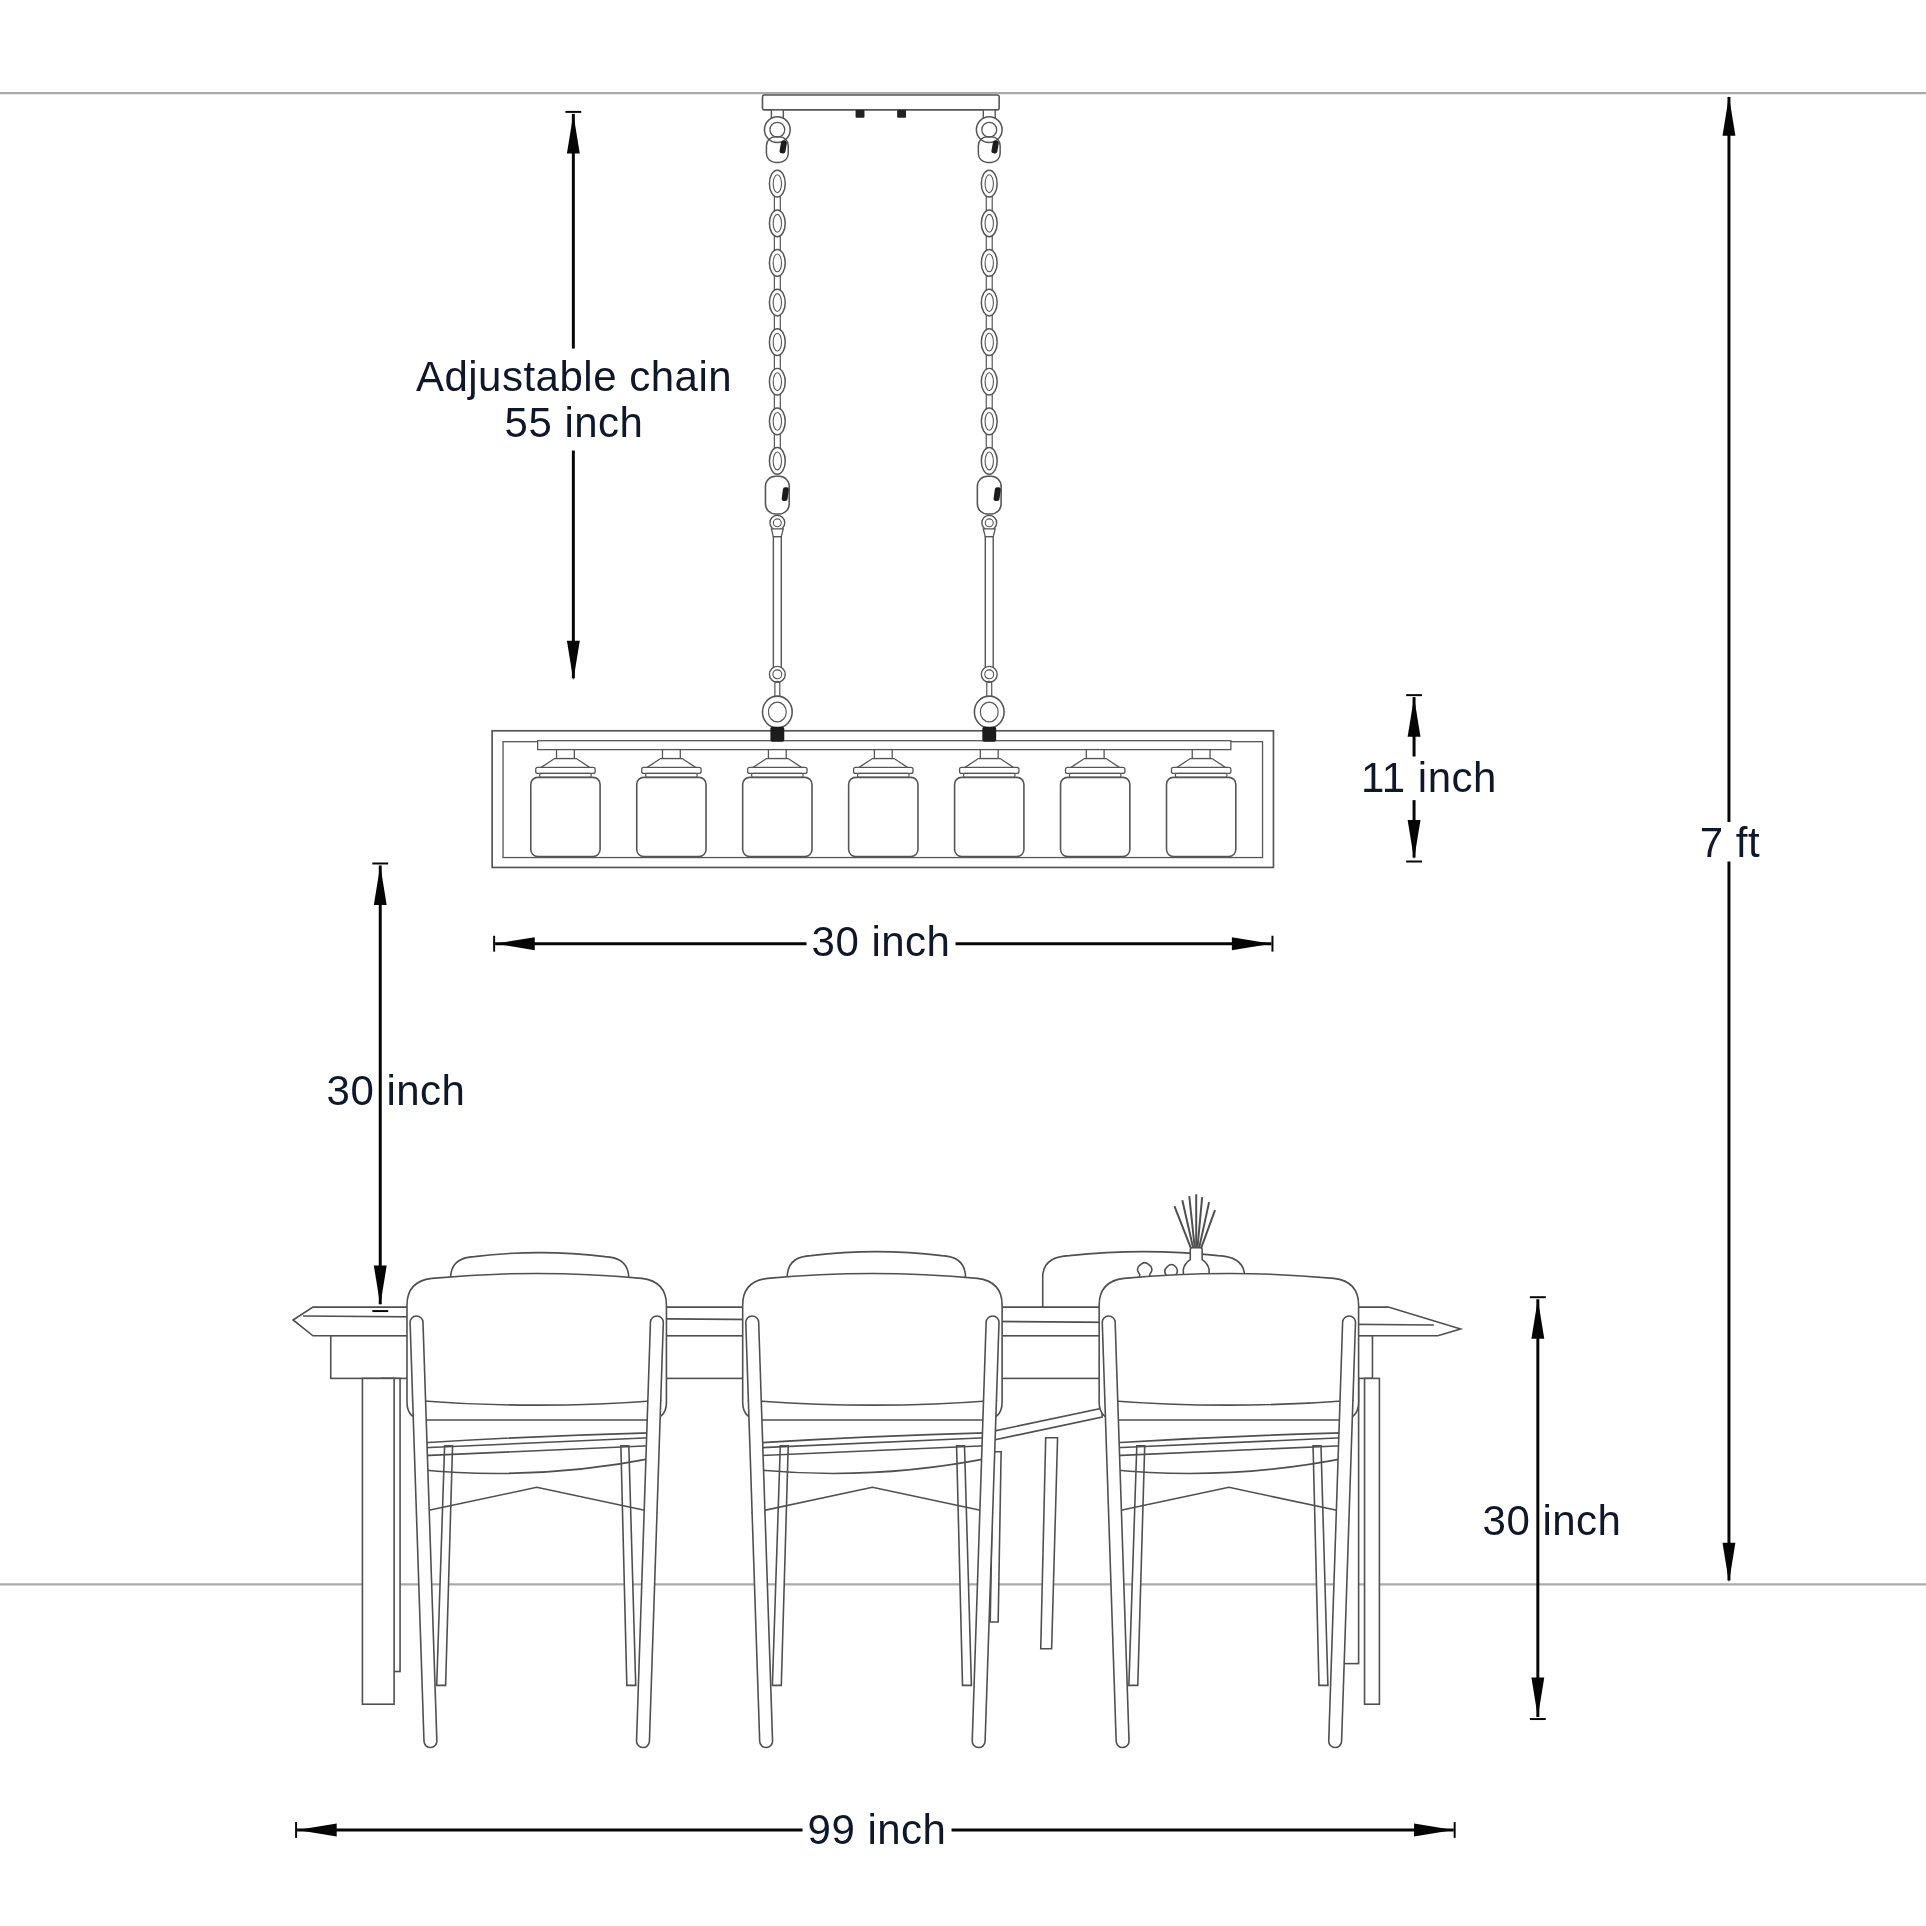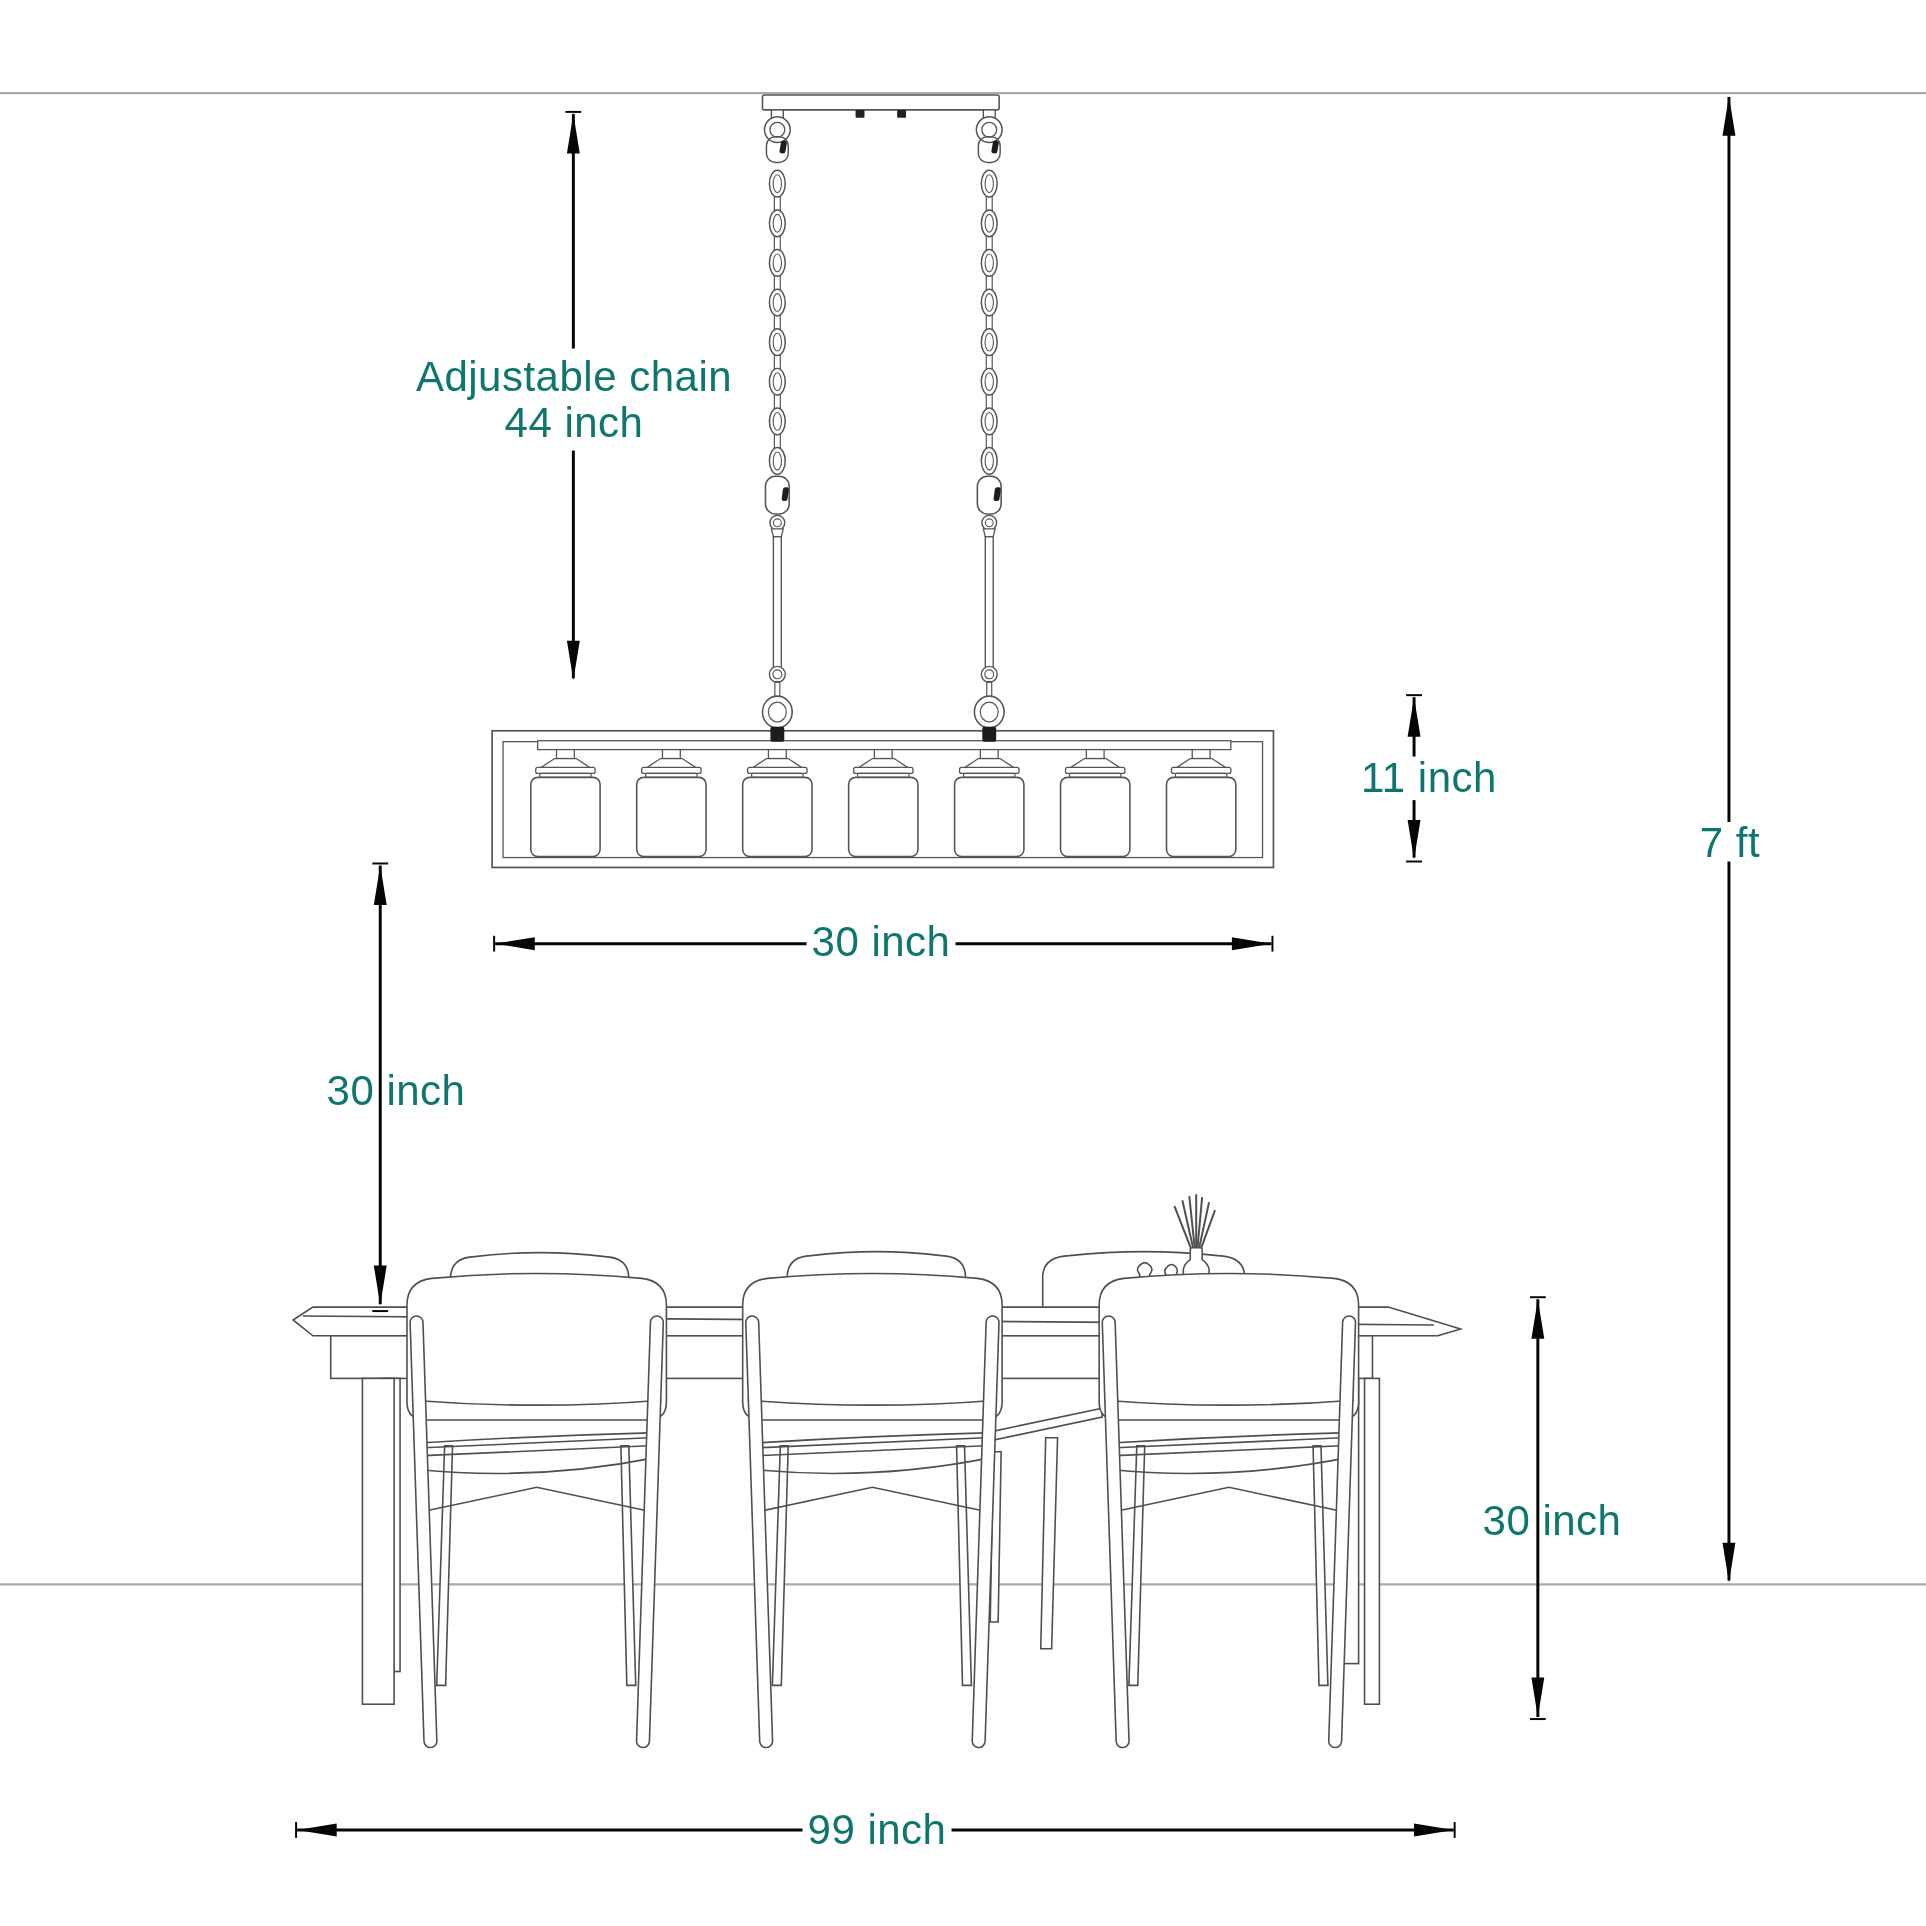--- a/index.html
+++ b/index.html
@@ -1,19 +1,19 @@
 <!DOCTYPE html>
 <html><head>
 <meta charset="utf-8">
 <style>
   html,body{margin:0;padding:0;background:#fff;}
   #stage{position:relative;width:1927px;height:1927px;background:#ffffff;overflow:hidden;
          font-family:"Liberation Sans", sans-serif;}
   #art{position:absolute;left:0;top:0;}
-  .dim-label{position:absolute;transform:translate(-50%,-50%);font-size:42px;color:#0f766e;
+  .dim-label{position:absolute;transform:translate(-50%,-50%);font-size:42px;color:#0f172a;
              white-space:nowrap;z-index:5;line-height:46px;letter-spacing:0.5px;}
   .dim-label.bg{background:#ffffff;padding:0 5px;}
   .center-text{text-align:center;}
 </style>
 </head>
 <body>
 
 <div id="stage">
 
 <svg id="art" width="1927" height="1927" viewBox="0 0 1946 1946">
@@ -253,21 +253,21 @@
       <line x1="1469" y1="1840" x2="1469" y2="1856" stroke-width="2"></line>
       <line x1="300" y1="1848" x2="1468" y2="1848"></line>
       <polygon points="300,1848 340,1841.5 340,1854.5" stroke="none"></polygon>
       <polygon points="1468,1848 1428,1841.5 1428,1854.5" stroke="none"></polygon>
     </g>
   </g>
 </svg>
 
 <div class="dim-label center-text" style="left:574px;top:400px;">
   <div>Adjustable chain</div>
-  <div>44 inch</div>
+  <div>55 inch</div>
 </div>
 
 <div class="dim-label" style="left:1429px;top:778px;">11 inch</div>
 
 <div class="dim-label bg" style="left:881px;top:942px;">30 inch</div>
 
 <div class="dim-label" style="left:396px;top:1091px;">30 inch</div>
 
 <div class="dim-label" style="left:1730px;top:843px;">7 ft</div>
 

